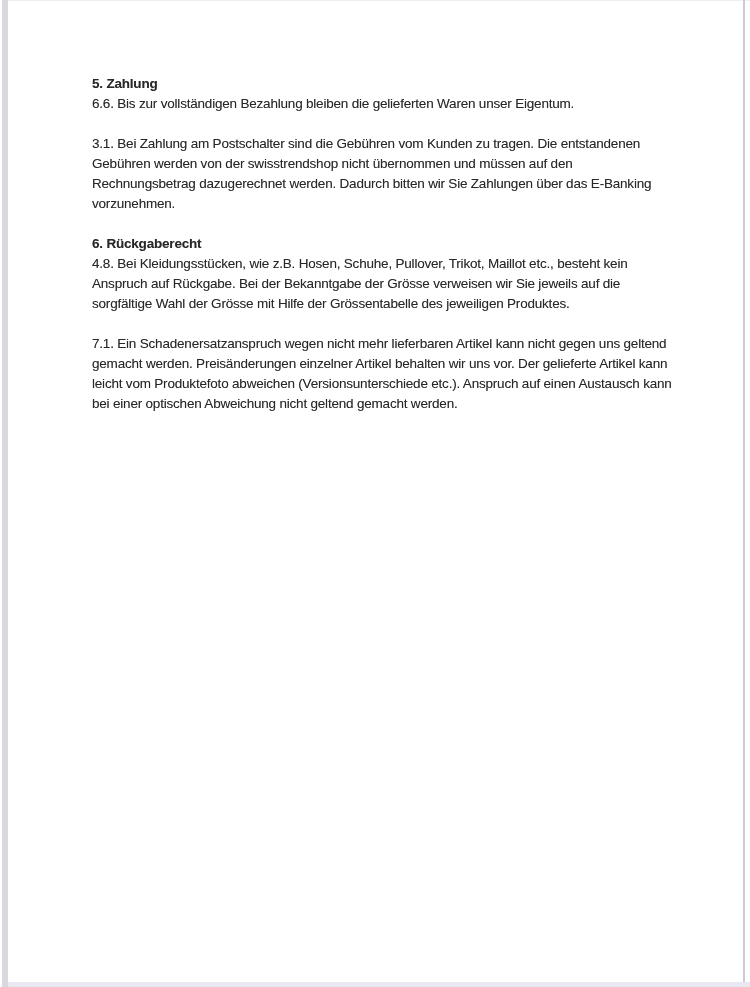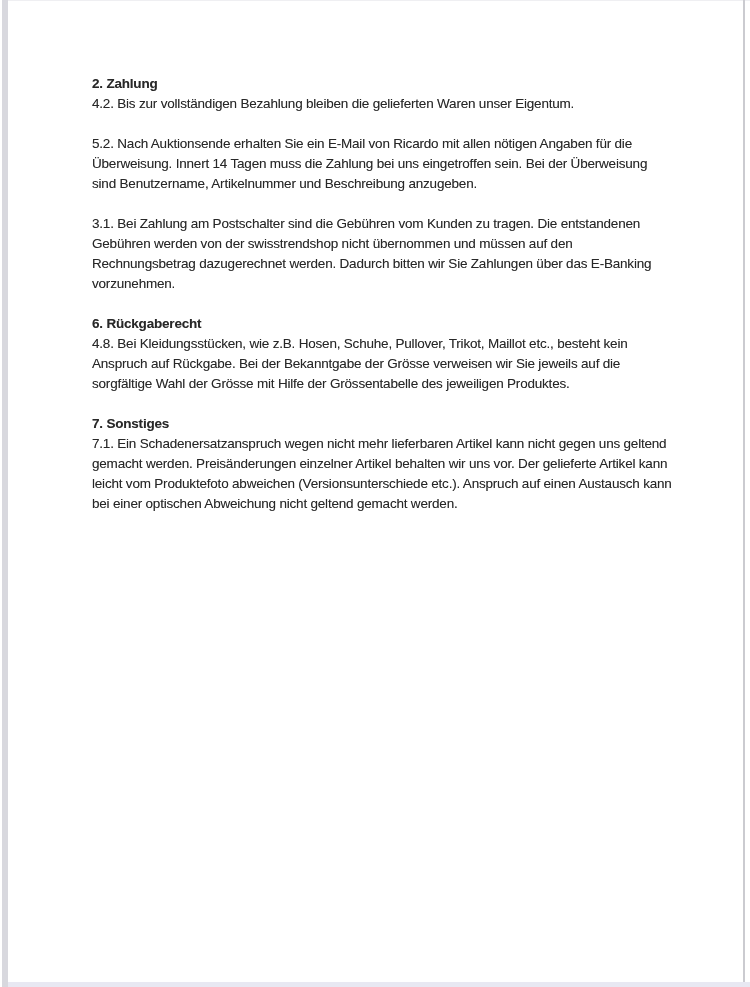--- a/index.html
+++ b/index.html
@@ -50,29 +50,27 @@
 <body>
 
 <div class="edge edge-top"></div>
 <div class="edge edge-left"></div>
 <div class="edge edge-right"></div>
 <div class="edge edge-bottom"></div>
 
 <div class="doc-content">
 
   <div class="doc-section">
-    <h2 class="section-heading">2. Zahlung</h2>
-    <p class="para">4.2. Bis zur vollständigen Bezahlung bleiben die gelieferten Waren unser Eigentum.</p>
-    <p class="para">5.2. Nach Auktionsende erhalten Sie ein E-Mail von Ricardo mit allen nötigen Angaben für die Überweisung. Innert 14 Tagen muss die Zahlung bei uns eingetroffen sein. Bei der Überweisung sind Benutzername, Artikelnummer und Beschreibung anzugeben.</p>
+    <h2 class="section-heading">5. Zahlung</h2>
+    <p class="para">6.6. Bis zur vollständigen Bezahlung bleiben die gelieferten Waren unser Eigentum.</p>
     <p class="para">3.1. Bei Zahlung am Postschalter sind die Gebühren vom Kunden zu tragen. Die entstandenen Gebühren werden von der swisstrendshop nicht übernommen und müssen auf den Rechnungsbetrag dazugerechnet werden. Dadurch bitten wir Sie Zahlungen über das E-Banking vorzunehmen.</p>
   </div>
 
   <div class="doc-section">
     <h2 class="section-heading">6. Rückgaberecht</h2>
     <p class="para">4.8. Bei Kleidungsstücken, wie z.B. Hosen, Schuhe, Pullover, Trikot, Maillot etc., besteht kein Anspruch auf Rückgabe. Bei der Bekanntgabe der Grösse verweisen wir Sie jeweils auf die sorgfältige Wahl der Grösse mit Hilfe der Grössentabelle des jeweiligen Produktes.</p>
   </div>
 
   <div class="doc-section">
-    <h2 class="section-heading">7. Sonstiges</h2>
     <p class="para">7.1. Ein Schadenersatzanspruch wegen nicht mehr lieferbaren Artikel kann nicht gegen uns geltend gemacht werden. Preisänderungen einzelner Artikel behalten wir uns vor. Der gelieferte Artikel kann leicht vom Produktefoto abweichen (Versionsunterschiede etc.). Anspruch auf einen Austausch kann bei einer optischen Abweichung nicht geltend gemacht werden.</p>
   </div>
 
 </div>
 
 </body></html>

